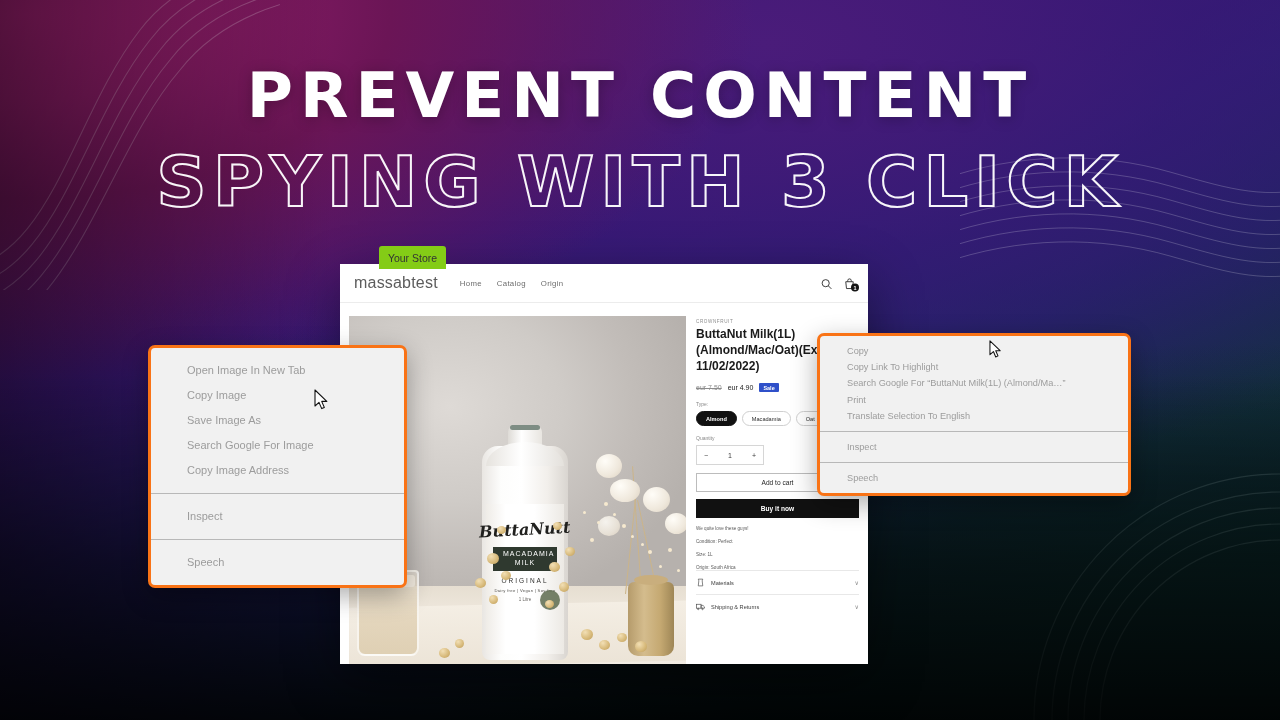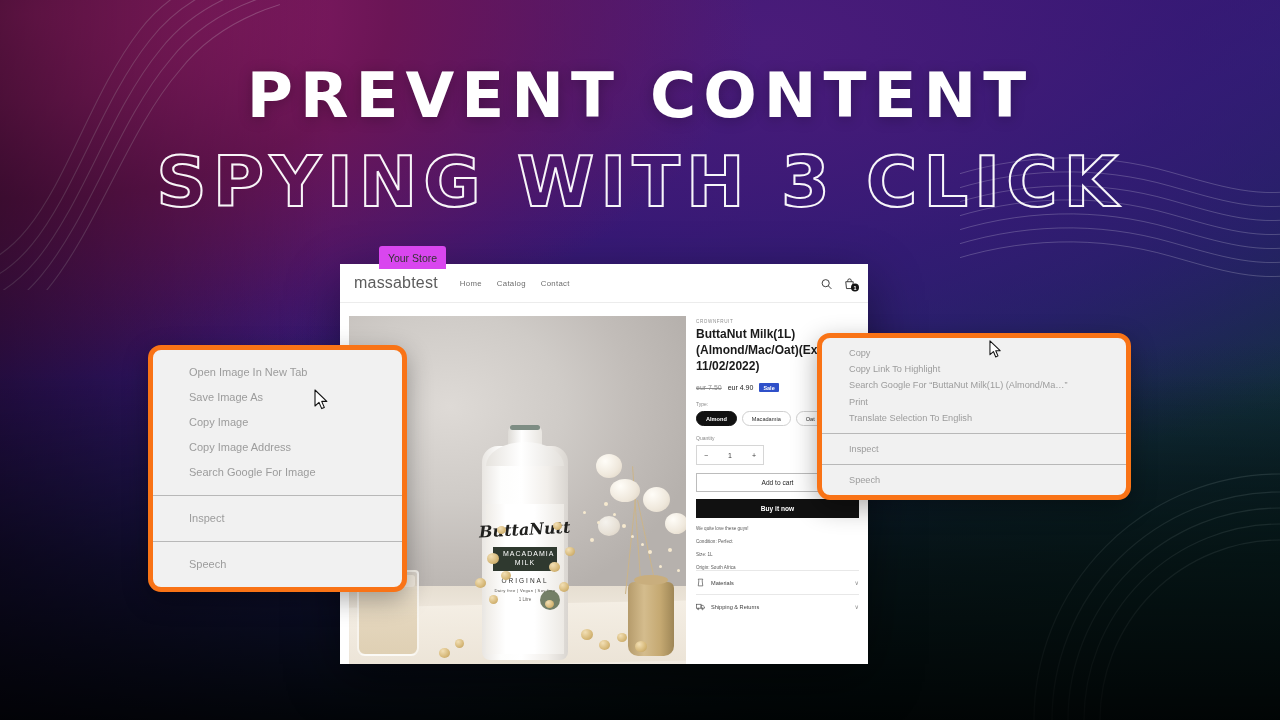--- a/index.html
+++ b/index.html
@@ -56,21 +56,21 @@
   #browser{
     position:absolute; left:340px; top:264px; width:528px; height:400px;
     background:#ffffff;
     box-shadow:0 18px 50px rgba(0,0,0,0.45);
     z-index:10;
     overflow:hidden;
   }
   #store-tab{
     position:absolute; left:379px; top:246px;
     width:67px; height:23px;
-    background:#d946ef;
+    background:#84cc16;
     display:flex; align-items:center; justify-content:center;
     font-size:10.5px; color:#333;
     z-index:11;
     border-radius:3px 3px 0 0;
   }
 
   
   #site-header{
     height:39px; border-bottom:1px solid #ececec;
     display:flex; align-items:center; padding:0 14px;
@@ -198,22 +198,22 @@
   .descline{ font-size:4.6px; color:#5a5a5a; margin-top:8px; }
   .accordion{ border-top:1px solid #e8e8e8; height:24px; display:flex; align-items:center; gap:6px; font-size:5.6px; color:#3d3d3d; margin-top:0; }
   .accordion:first-of-type{ margin-top:12px; }
   .acc-chev{ margin-left:auto; color:#8b8b8b; font-size:6px; }
   .acc-icon{ width:9px; height:9px; color:#4a4a4a; }
 
   
   .ctxmenu{
     position:absolute; z-index:40;
     background:#f1f1f1;
-    border:5px solid #f97316;
-    border-radius:13px;
+    border:3px solid #f97316;
+    border-radius:7px;
     box-shadow:0 8px 26px rgba(0,0,0,0.32);
     overflow:hidden;
   }
   .ctx-group{ padding:7px 0; }
   .ctx-group + .ctx-group{ border-top:1px solid #b8b8b8; }
   .ctx-item{ color:#9c9c9c; white-space:nowrap; }
 
   #menu-left{ left:148px; top:345px; width:259px; }
   #menu-left .ctx-item{ font-size:11px; line-height:25px; padding:0 0 0 36px; }
   #menu-left .ctx-group{ padding:10px 0; }
@@ -280,21 +280,21 @@
   <span>Your Store</span>
 </div>
 
 <div id="browser">
 
   <div id="site-header">
     <div id="store-name">massabtest</div>
     <nav id="site-nav">
       <span>Home</span>
       <span>Catalog</span>
-      <span>Contact</span>
+      <span>Origin</span>
     </nav>
     <div id="header-icons">
       <span class="hicon">
         <svg viewBox="0 0 16 16" width="13" height="13" fill="none" stroke="#3a3a3a" stroke-width="1.2">
           <circle cx="7" cy="7" r="4.4"></circle>
             <path d="M10.4 10.4 L14 14"></path>
         </svg>
       </span>
       <span class="hicon">
         <svg viewBox="0 0 16 16" width="13" height="13" fill="none" stroke="#3a3a3a" stroke-width="1.2">
@@ -432,24 +432,24 @@
         <span class="acc-chev">∨</span>
       </div>
     </div>
 
   </div>
 </div>
 
 <div class="ctxmenu" id="menu-left">
   <div class="ctx-group">
     <div class="ctx-item">Open Image In New Tab</div>
+    <div class="ctx-item">Copy Image</div>
     <div class="ctx-item">Save Image As</div>
-    <div class="ctx-item">Copy Image</div>
+    <div class="ctx-item">Search Google For Image</div>
     <div class="ctx-item">Copy Image Address</div>
-    <div class="ctx-item">Search Google For Image</div>
   </div>
   <div class="ctx-group">
     <div class="ctx-item">Inspect</div>
   </div>
   <div class="ctx-group">
     <div class="ctx-item">Speech</div>
   </div>
 </div>
 
 <div class="ctxmenu" id="menu-right">

